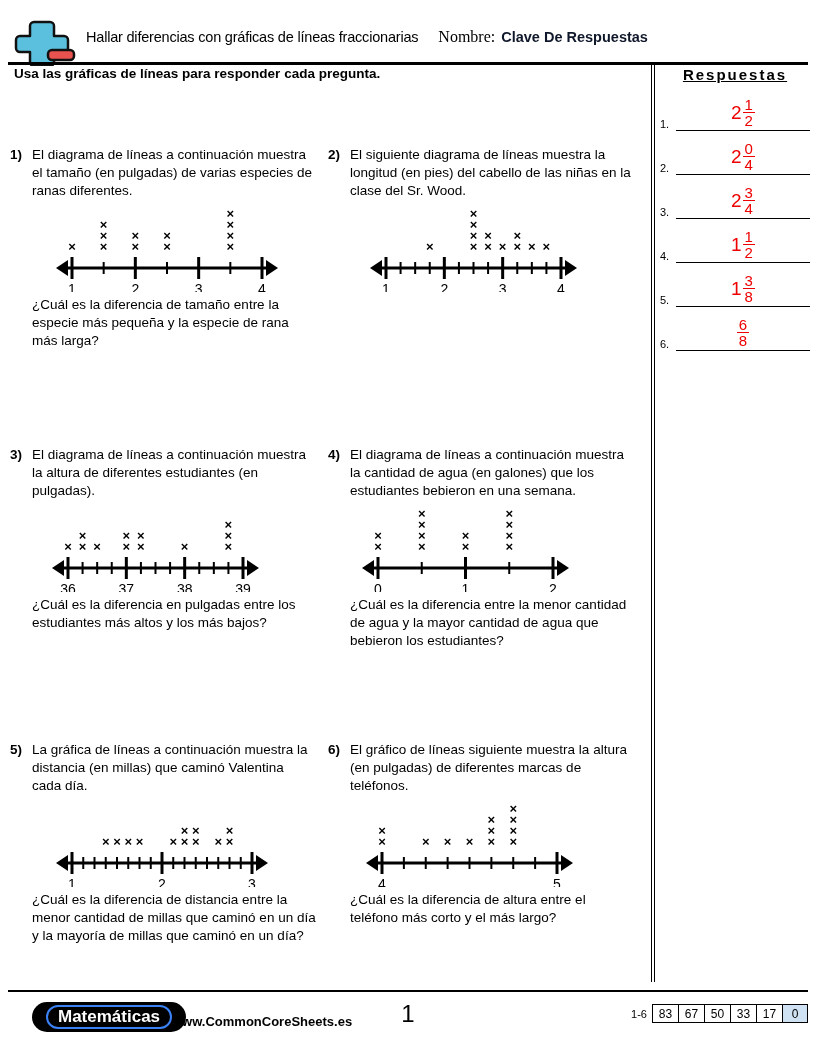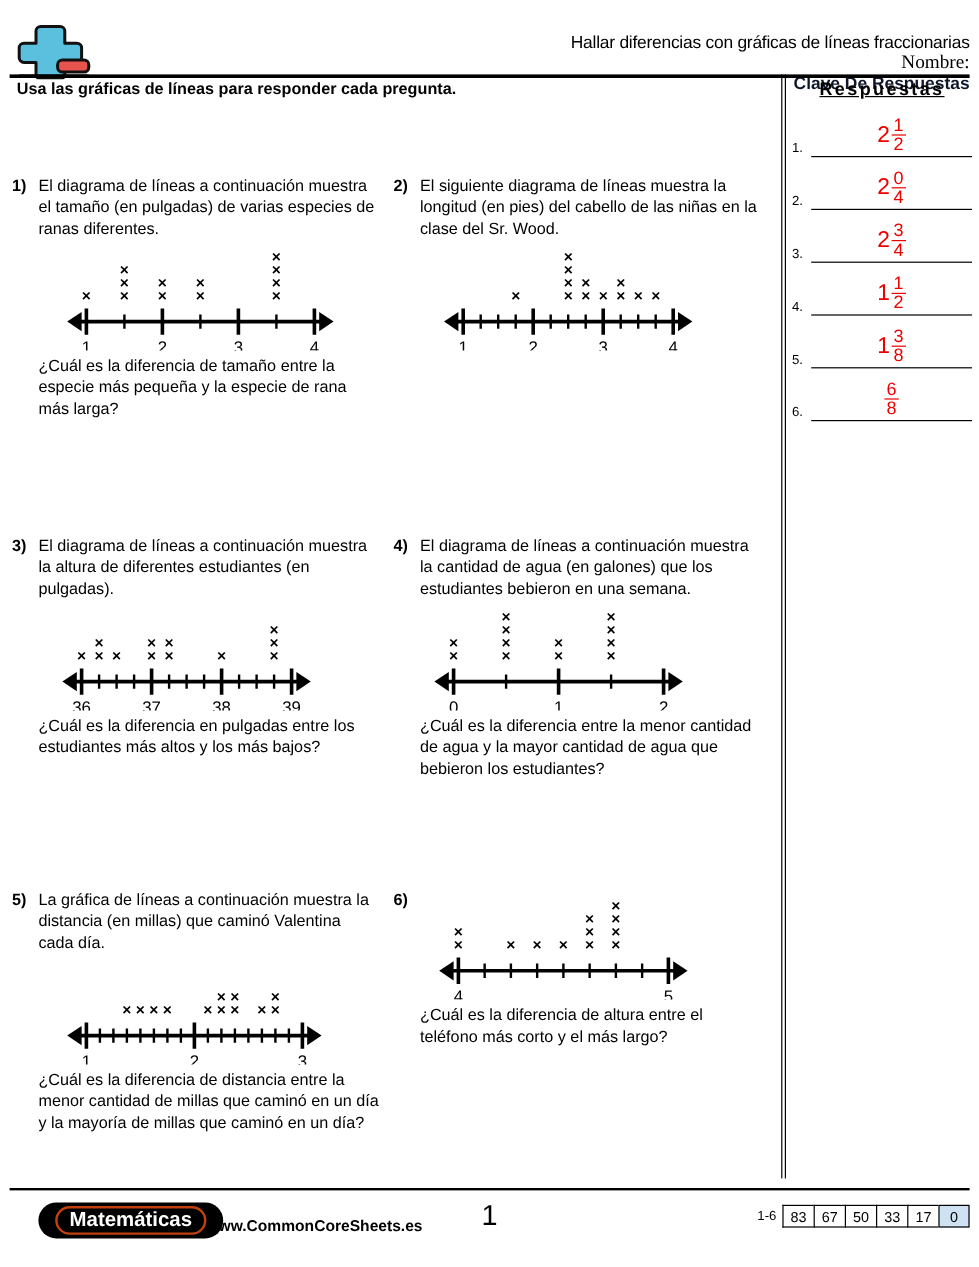--- a/index.html
+++ b/index.html
@@ -12,21 +12,21 @@
     position: relative;
     overflow: hidden;
   }
   .page { position: relative; width: 816px; height: 1056px; padding: 0; }
 
   
   .header { position: relative; height: 56px; }
   .logo-icon { position: absolute; left: 14px; top: 18px; width: 62px; height: 48px; }
   .title-row {
     position: absolute; left: 86px; right: 8px; top: 28px;
-    display: flex; align-items: flex-end; white-space: nowrap; flex-direction: column;
+    display: flex; align-items: center; white-space: nowrap;
   }
   .worksheet-title { font-size: 14.5px; letter-spacing: -0.2px; }
   .name-label { font-size: 16px; margin-left: 20px; font-family: Liberation Serif, serif; }
   .name-value { font-size: 14.5px; font-weight: bold; color: #0f172a; margin-left: 6px; }
 
   .header-rule { position: absolute; left: 8px; right: 8px; top: 62px; height: 3px; background: #000; }
 
   .instructions {
     position: absolute; left: 14px; top: 66px;
     font-size: 13.5px; font-weight: bold;
@@ -69,21 +69,21 @@
   .plot svg { display: block; }
 
   
   .footer { position: absolute; left: 0; bottom: 0; width: 816px; height: 70px; }
   .footer-rule { position: absolute; left: 8px; right: 8px; top: 4px; height: 1.5px; background: #000; }
   .logo-pill {
     position: absolute; left: 32px; top: 16px;
     background: #000; color: #fff; border-radius: 16px;
     padding: 3px 14px; font-size: 17px; font-weight: bold;
   }
-  .logo-pill span { display: inline-block; border: 2px solid #c2410c; border-radius: 14px; padding: 0px 10px; text-align: right; }
+  .logo-pill span { display: inline-block; border: 2px solid #3b82f6; border-radius: 14px; padding: 0px 10px; text-align: right; }
   .site { position: absolute; left: 172px; top: 28px; font-size: 13px; font-weight: bold; }
   .pagenum { position: absolute; left: 0; right: 0; top: 14px; text-align: center; font-size: 24px; }
   .score { position: absolute; right: 8px; top: 18px; display: flex; align-items: center; }
   .score-range { font-size: 11px; margin-right: 5px; }
   .score-box { border: 1px solid #000; border-right: none; width: 26px; height: 19px; line-height: 18px; text-align: center; font-size: 12px; }
   .score-box:last-child { border-right: 1px solid #000; background: #cfe2f3; }
 </style>
 </head>
 <body>
 
@@ -400,20 +400,21 @@
                 </svg>
               </div>
               <div class="qtext below">¿Cuál es la diferencia de distancia entre la menor cantidad de millas que caminó en un día y la mayoría de millas que caminó en un día?</div>
             </div>
           </div>
         </div>
         <div class="qcell">
           <div class="q">
             <div class="qnum">6)</div>
             <div class="qbody">
+              <div class="qtext">El gráfico de líneas siguiente muestra la altura (en pulgadas) de diferentes marcas de teléfonos.</div>
               <div class="plot" style="margin-left: 14px;">
                 <svg width="215" height="86" viewBox="0 0 215 86">
                   <line x1="12" y1="62" x2="199" y2="62" stroke="#000" stroke-width="3"></line>
                   <polygon points="2,62 14,54 14,70" fill="#000"></polygon>
                   <polygon points="209,62 197,54 197,70" fill="#000"></polygon>
                   <line x1="39.875" y1="56" x2="39.875" y2="68" stroke="#000" stroke-width="2"></line>
                   <line x1="61.75" y1="56" x2="61.75" y2="68" stroke="#000" stroke-width="2"></line>
                   <line x1="83.625" y1="56" x2="83.625" y2="68" stroke="#000" stroke-width="2"></line>
                   <line x1="105.5" y1="56" x2="105.5" y2="68" stroke="#000" stroke-width="2"></line>
                   <line x1="127.375" y1="56" x2="127.375" y2="68" stroke="#000" stroke-width="2"></line>

